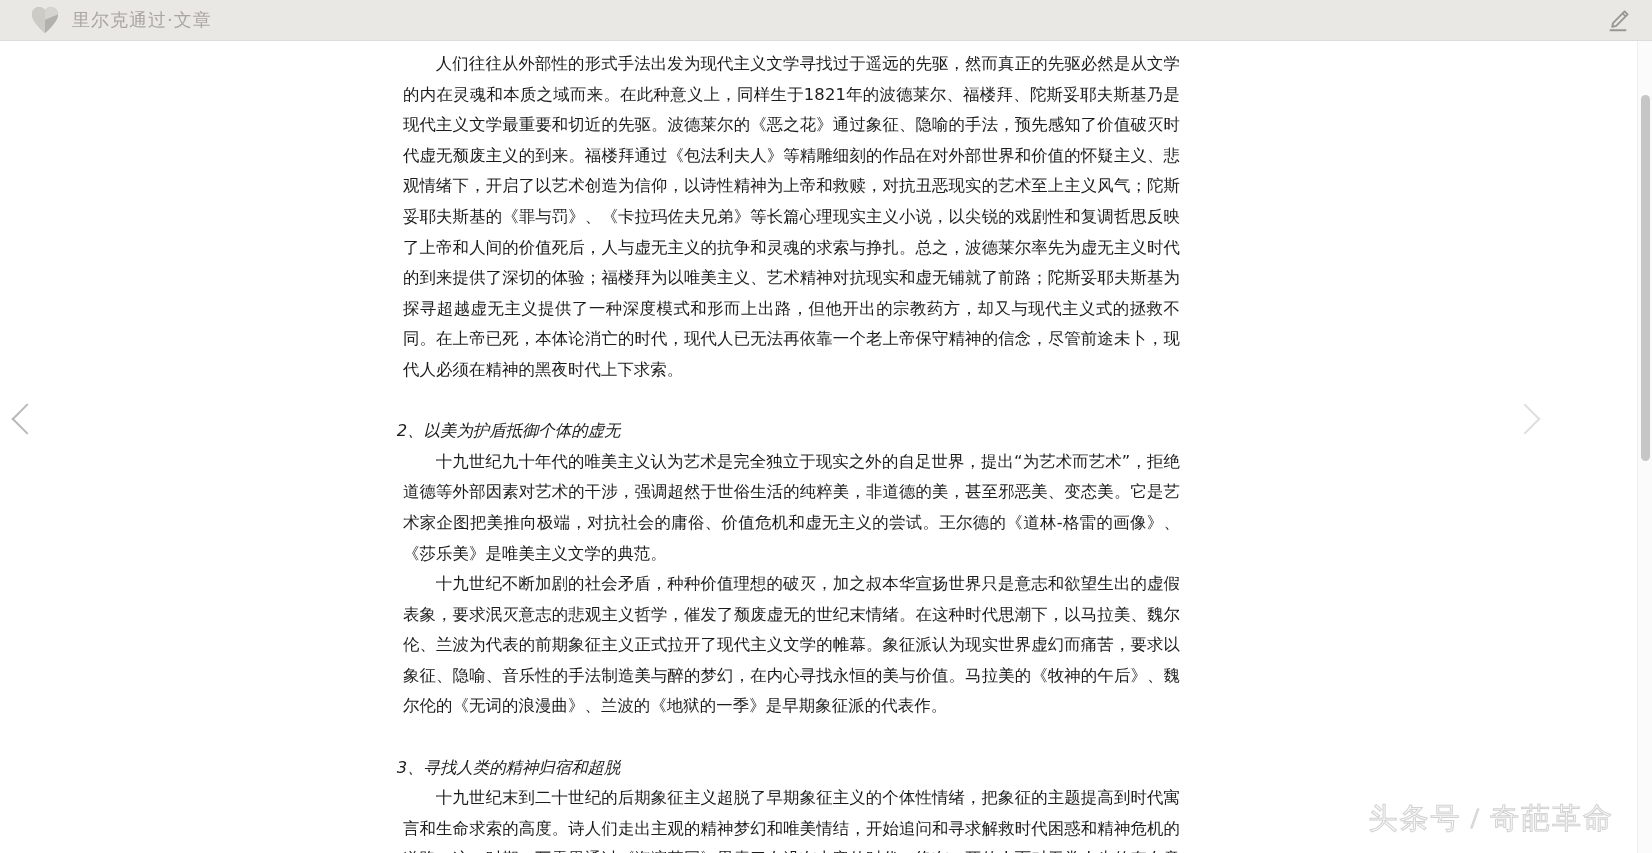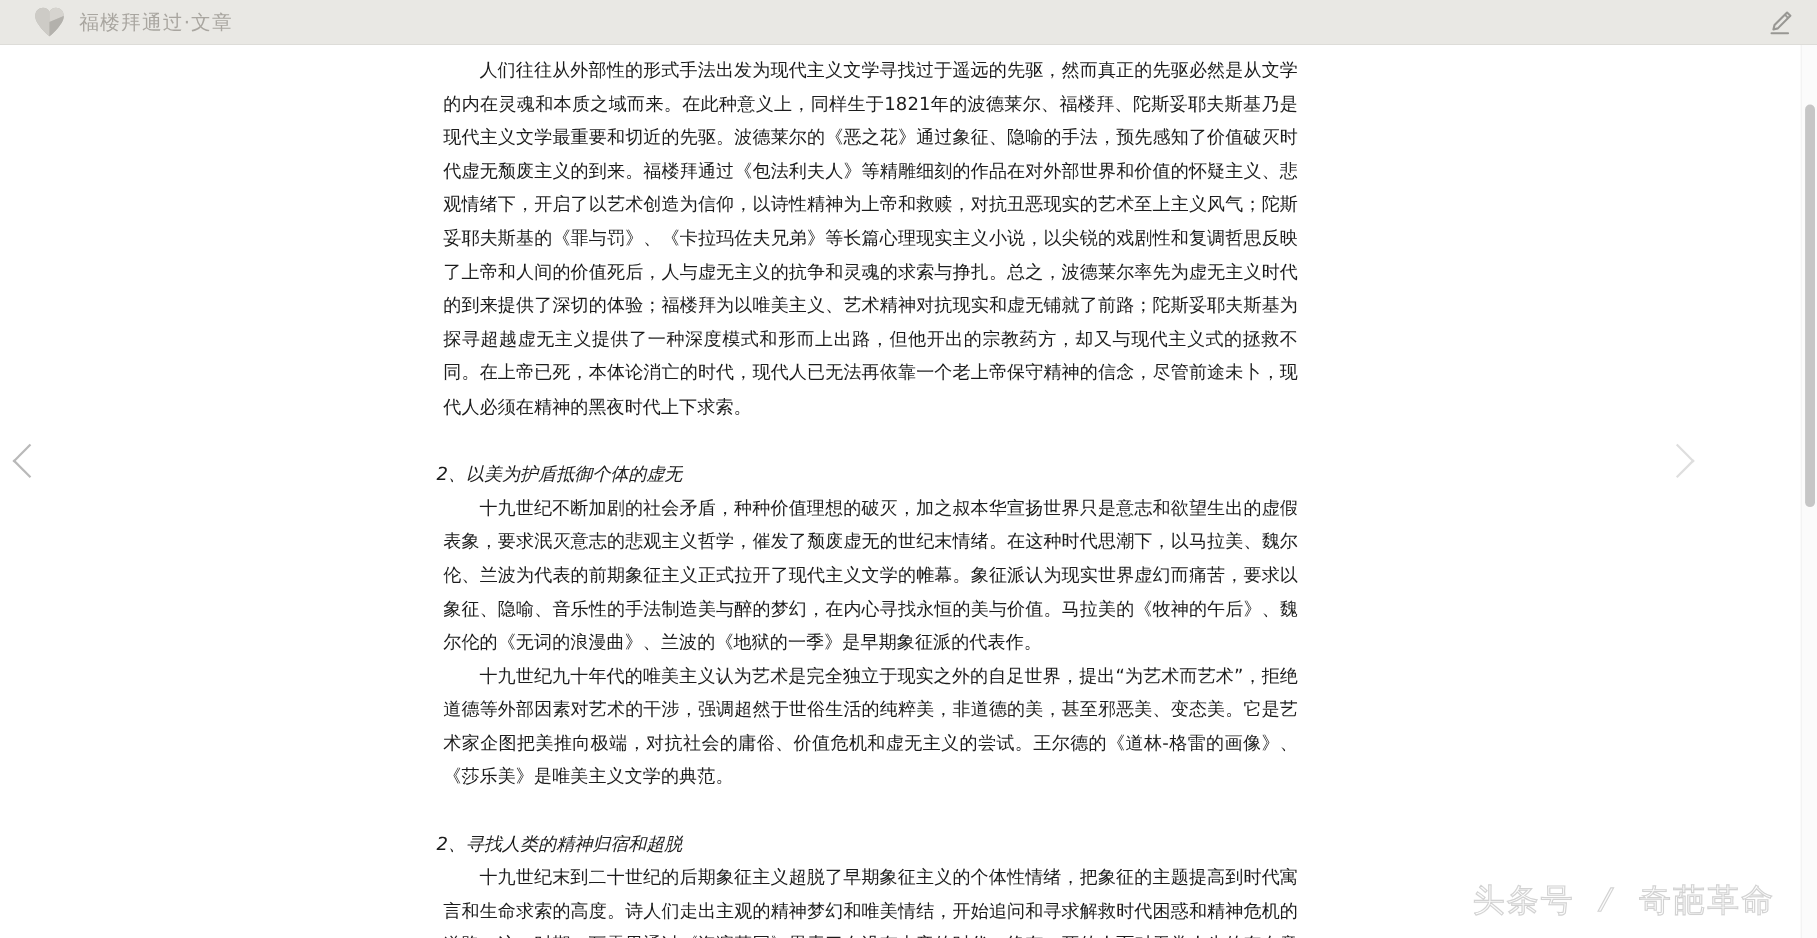--- a/index.html
+++ b/index.html
@@ -130,21 +130,21 @@
 
   
   .watermark {
     position: absolute;
     right: 38px;
     bottom: 14px;
     font-size: 29px;
     letter-spacing: 2px;
     color: rgba(255,255,255,0);
     -webkit-text-stroke: 1px #d2d2d2;
-    font-family: Liberation Mono, monospace;
+    font-family: Liberation Serif, serif;
     white-space: nowrap;
     pointer-events: none;
     user-select: none;
     text-shadow: 0 1px 0 #fbfbfb;
   }
 
   
   .scrollbar-track {
     position: absolute;
     right: 0;
@@ -186,45 +186,45 @@
   <div class="topbar">
     <div class="brand">
       <span class="logo-heart">
         <svg width="30" height="28" viewBox="0 0 30 28" aria-hidden="true">
           <path d="M15 27 C15 27 2 16.5 2 8.5 C2 3.8 5.4 1 9.1 1 C11.6 1 13.9 2.4 15 4.6 C16.1 2.4 18.4 1 20.9 1 C24.6 1 28 3.8 28 8.5 C28 16.5 15 27 15 27 Z" fill="#bfbdb8"></path>
           <path d="M15 27 C15 27 2 16.5 2 8.5 C2 3.8 5.4 1 9.1 1 C11.6 1 13.9 2.4 15 4.6 L15 27 Z" fill="#cdcbc6"></path>
           <path d="M15 4.6 C16.1 2.4 18.4 1 20.9 1 C24.6 1 28 3.8 28 8.5 L15 14 Z" fill="#d6d4cf"></path>
           <path d="M15 14 L28 8.5 C28 16.5 15 27 15 27 Z" fill="#b3b1ac"></path>
         </svg>
       </span>
-      <span class="brand-title">福楼拜通过·文章</span>
+      <span class="brand-title">里尔克通过·文章</span>
     </div>
 
     <span class="edit-btn">
       <svg width="28" height="28" viewBox="0 0 28 28" aria-hidden="true">
         <path d="M20.6 4.4 L23.6 7.4 L12.2 18.8 L8.2 19.8 L9.2 15.8 Z" fill="none" stroke="#8a8a86" stroke-width="1.9" stroke-linejoin="round"></path>
         <path d="M18.6 6.4 L21.6 9.4" stroke="#8a8a86" stroke-width="1.6"></path>
         <path d="M6.5 23.2 L21.5 23.2" stroke="#8a8a86" stroke-width="1.9" stroke-linecap="round"></path>
       </svg>
     </span>
   </div>
 
   <div class="doc-viewport">
     <div class="left-gutter"></div>
     <div class="right-gutter"></div>
 
     <div class="page-sheet" id="page-sheet">
 
     <div class="para indent">人们往往从外部性的形式手法出发为现代主义文学寻找过于遥远的先驱，然而真正的先驱必然是从文学的内在灵魂和本质之域而来。在此种意义上，同样生于1821年的波德莱尔、福楼拜、陀斯妥耶夫斯基乃是现代主义文学最重要和切近的先驱。波德莱尔的《恶之花》通过象征、隐喻的手法，预先感知了价值破灭时代虚无颓废主义的到来。福楼拜通过《包法利夫人》等精雕细刻的作品在对外部世界和价值的怀疑主义、悲观情绪下，开启了以艺术创造为信仰，以诗性精神为上帝和救赎，对抗丑恶现实的艺术至上主义风气；陀斯妥耶夫斯基的《罪与罚》、《卡拉玛佐夫兄弟》等长篇心理现实主义小说，以尖锐的戏剧性和复调哲思反映了上帝和人间的价值死后，人与虚无主义的抗争和灵魂的求索与挣扎。总之，波德莱尔率先为虚无主义时代的到来提供了深切的体验；福楼拜为以唯美主义、艺术精神对抗现实和虚无铺就了前路；陀斯妥耶夫斯基为探寻超越虚无主义提供了一种深度模式和形而上出路，但他开出的宗教药方，却又与现代主义式的拯救不同。在上帝已死，本体论消亡的时代，现代人已无法再依靠一个老上帝保守精神的信念，尽管前途未卜，现代人必须在精神的黑夜时代上下求索。</div>
         <div class="para blank"></div>
         <div class="heading">2、以美为护盾抵御个体的虚无</div>
+        <div class="para indent">十九世纪九十年代的唯美主义认为艺术是完全独立于现实之外的自足世界，提出“为艺术而艺术”，拒绝道德等外部因素对艺术的干涉，强调超然于世俗生活的纯粹美，非道德的美，甚至邪恶美、变态美。它是艺术家企图把美推向极端，对抗社会的庸俗、价值危机和虚无主义的尝试。王尔德的《道林-格雷的画像》、《莎乐美》是唯美主义文学的典范。</div>
         <div class="para indent">十九世纪不断加剧的社会矛盾，种种价值理想的破灭，加之叔本华宣扬世界只是意志和欲望生出的虚假表象，要求泯灭意志的悲观主义哲学，催发了颓废虚无的世纪末情绪。在这种时代思潮下，以马拉美、魏尔伦、兰波为代表的前期象征主义正式拉开了现代主义文学的帷幕。象征派认为现实世界虚幻而痛苦，要求以象征、隐喻、音乐性的手法制造美与醉的梦幻，在内心寻找永恒的美与价值。马拉美的《牧神的午后》、魏尔伦的《无词的浪漫曲》、兰波的《地狱的一季》是早期象征派的代表作。</div>
-        <div class="para indent">十九世纪九十年代的唯美主义认为艺术是完全独立于现实之外的自足世界，提出“为艺术而艺术”，拒绝道德等外部因素对艺术的干涉，强调超然于世俗生活的纯粹美，非道德的美，甚至邪恶美、变态美。它是艺术家企图把美推向极端，对抗社会的庸俗、价值危机和虚无主义的尝试。王尔德的《道林-格雷的画像》、《莎乐美》是唯美主义文学的典范。</div>
         <div class="para blank"></div>
-        <div class="heading">2、寻找人类的精神归宿和超脱</div>
+        <div class="heading">3、寻找人类的精神归宿和超脱</div>
         <div class="para indent">十九世纪末到二十世纪的后期象征主义超脱了早期象征主义的个体性情绪，把象征的主题提高到时代寓言和生命求索的高度。诗人们走出主观的精神梦幻和唯美情结，开始追问和寻求解救时代困惑和精神危机的道路。这一时期，瓦雷里通过《海滨墓园》思索了在没有上帝的时代，终有一死的人面对无常人生的存在意义；里尔克通过《杜伊诺哀歌》、《致俄尔甫斯十四行诗》表达了人以神性和艺术对抗兽性和庸俗，克服时代的精神贫困的崇高愿望；艾略特的《荒原》则隐喻了现代西方丧失信仰，精神虚无的时代困境，并提出只有回归宗教，重获信仰，“奉献、同情、克制”，才能使精神的荒原复苏。</div>
       </div>
   </div>
 
   <div class="nav-arrow left">
     <span class="chev"></span>
   </div>
   <div class="nav-arrow right">
     <span class="chev"></span>
   </div>

